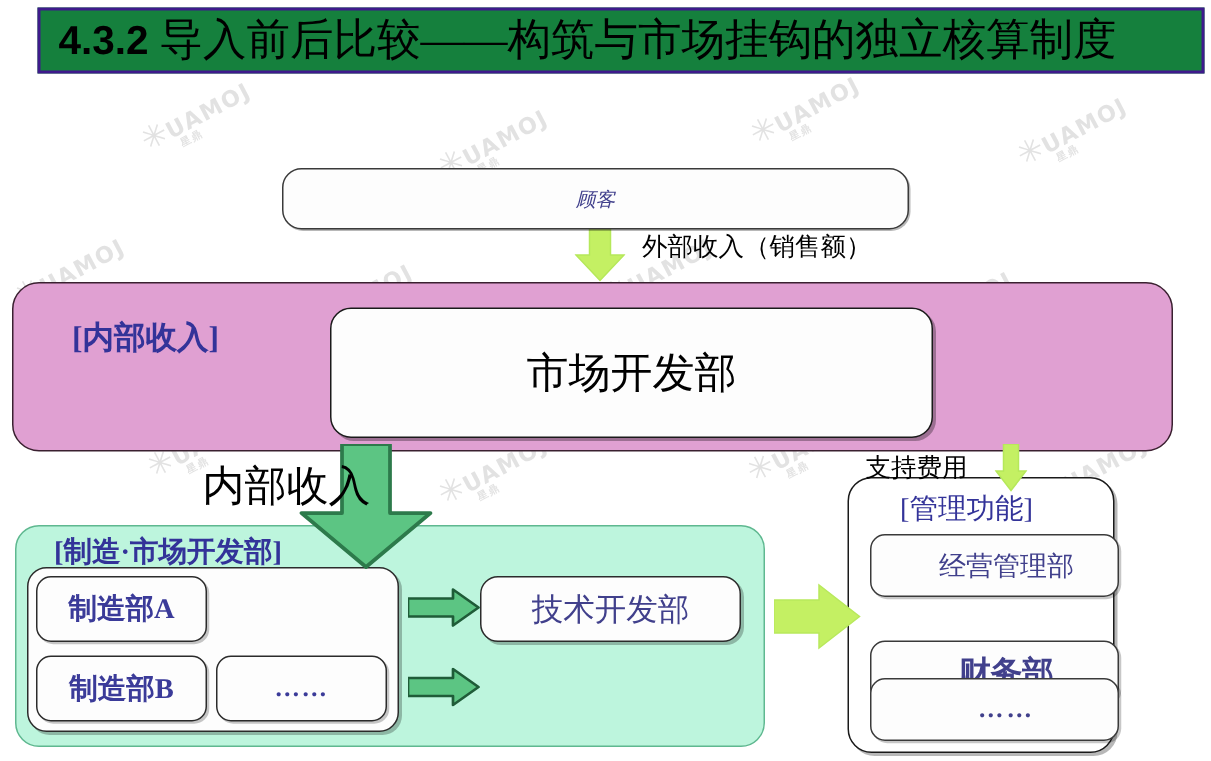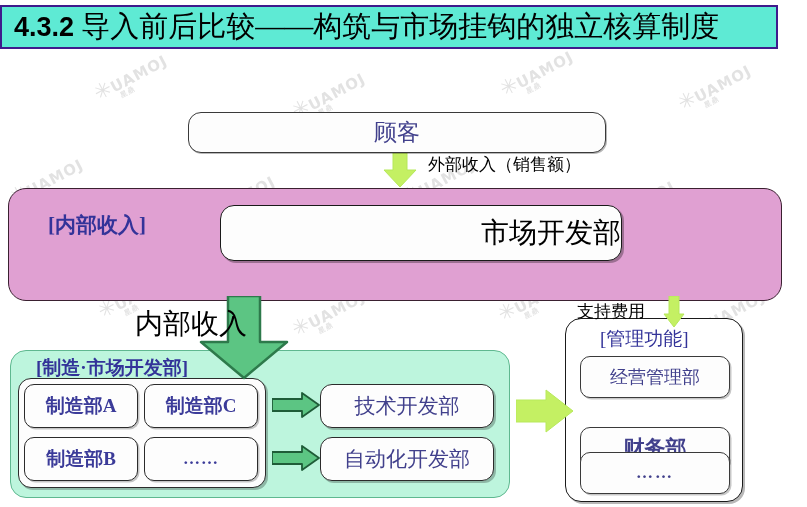--- a/index.html
+++ b/index.html
@@ -15,22 +15,22 @@
   
   .wm-layer{position:absolute;inset:0;pointer-events:none;z-index:0;overflow:hidden;}
   .wm{position:absolute;color:#d9d9d9;font-weight:bold;white-space:nowrap;
       font-family:"DejaVu Sans","Liberation Sans",sans-serif;opacity:.75;}
   .wm .star{font-size:21px;}
   .wm .txt{font-size:15px;letter-spacing:1px;}
   .wm .sub{font-size:7px;letter-spacing:1px;display:block;margin-left:22px;margin-top:-4px;}
 
   
   #title-box{
-    position:absolute;left:0;top:5px;width:778px;height:44px;
-    border:2.5px solid #3f1a8c;background:#5eead4;box-sizing:border-box;
+    position:absolute;left:25px;top:5px;width:778px;height:44px;
+    border:2.5px solid #3f1a8c;background:#15803d;box-sizing:border-box;
     display:flex;align-items:center;z-index:3;
   }
   #title-text{
     font-size:29px;color:#000000;white-space:nowrap;padding-left:12px;
     font-family:"Liberation Serif","DejaVu Serif",serif;
   }
   #title-num{font-family:"Liberation Sans","DejaVu Sans",sans-serif;font-weight:bold;font-size:27px;}
 
   #example-line{
     position:absolute;left:6px;top:64px;z-index:3;
@@ -44,44 +44,43 @@
     display:flex;align-items:center;justify-content:center;
     z-index:4;
   }
 
   
   #customer-box{
     left:188px;top:112px;width:418px;height:41px;
     border:1.6px solid #3a3a3a;border-radius:13px;
     box-shadow:1px 1px 0 rgba(0,0,0,.28);
   }
-  #customer-label{font-size:23px;color:#41408c;}
+  #customer-label{font-size:13px;color:#41408c;font-style:italic;}
 
   
   #ext-arrow{position:absolute;left:383px;top:152px;width:34px;height:36px;z-index:2;}
   #ext-rev-label{
     position:absolute;left:428px;top:153px;z-index:4;
     font-size:17px;color:#000;white-space:nowrap;
   }
 
   
   #sales-band{
     position:absolute;left:8px;top:188px;width:774px;height:113px;
     background:#e0a0d2;border:1.8px solid #3a2030;border-radius:18px;
     box-sizing:border-box;z-index:2;
   }
   #sales-func-label{
     position:absolute;left:48px;top:211px;z-index:4;
     font-size:21px;font-weight:bold;color:#333399;white-space:nowrap;
   }
   #market-dev-box{
-    left:220px;top:205px;width:402px;height:56px;
+    left:220px;top:205px;width:402px;height:87px;
     border:1.8px solid #1a1a1a;border-radius:14px;background:#fdfdfd;
     box-shadow:2px 2px 0 rgba(0,0,0,.30);
-    justify-content:flex-end;
   }
   #market-dev-label{font-size:28px;color:#000;}
 
   
   #int-arrow{position:absolute;left:198px;top:296px;width:92px;height:84px;z-index:5;}
   #int-rev-label{
     position:absolute;left:135px;top:305px;z-index:5;
     font-size:28px;color:#000;white-space:nowrap;
   }
 
@@ -146,20 +145,21 @@
   #mgmt-func-label{
     position:absolute;left:600px;top:326px;z-index:6;
     font-size:19px;font-weight:normal;color:#333399;white-space:nowrap;
   }
   .mgmt-cell{
     position:absolute;left:580px;width:148px;height:40px;
     border:1.4px solid #3a3a3a;border-radius:10px;background:#fdfdfd;
     display:flex;align-items:center;justify-content:center;z-index:6;
     box-shadow:1.5px 1.5px 0 rgba(0,0,0,.22);
     color:#41408c;
+    padding-left:16px;
   }
   #mgmt-ops{top:356px;font-size:18px;}
   #mgmt-fin{top:404px;font-size:21px;font-weight:bold;margin-top:23px;}
   #mgmt-dots{top:452px;font-size:17px;letter-spacing:2px;font-weight:bold;}
 </style>
 </head>
 <body>
 
 <div id="stage">
 
@@ -210,33 +210,31 @@
   <div id="support-label">支持费用</div>
   <svg id="support-arrow" viewBox="0 0 22 32">
     <polygon points="6,0 16,0 16,18 21,18 11,31 1,18 6,18" fill="#c4f063" stroke="#b5e85a" stroke-width="1"></polygon>
   </svg>
 
   <div id="mfg-panel"></div>
   <div id="mfg-func-label">[制造·市场开发部]</div>
   <div id="mfg-inner"></div>
 
   <div id="mfg-a" class="mfg-cell">制造部A</div>
-  <div id="mfg-c" class="mfg-cell">制造部C</div>
   <div id="mfg-b" class="mfg-cell">制造部B</div>
   <div id="mfg-dots" class="mfg-cell">……</div>
 
   <svg id="mini-arrow-1" class="mini-arrow" viewBox="0 0 48 26">
     <polygon points="0,7 30,7 30,1 47,13 30,25 30,19 0,19" fill="#5cc583" stroke="#1f5c38" stroke-width="1.8" stroke-linejoin="round"></polygon>
   </svg>
   <svg id="mini-arrow-2" class="mini-arrow" viewBox="0 0 48 26">
     <polygon points="0,7 30,7 30,1 47,13 30,25 30,19 0,19" fill="#5cc583" stroke="#1f5c38" stroke-width="1.8" stroke-linejoin="round"></polygon>
   </svg>
 
   <div id="dev-tech" class="dev-box">技术开发部</div>
-  <div id="dev-auto" class="dev-box">自动化开发部</div>
 
   <svg id="big-right-arrow" viewBox="0 0 58 46">
     <polygon points="0,12 30,12 30,2 57,23 30,44 30,34 0,34" fill="#c4f063" stroke="#b8e95c" stroke-width="1"></polygon>
   </svg>
 
   <div id="mgmt-panel"></div>
   <div id="mgmt-func-label">[管理功能]</div>
   <div id="mgmt-ops" class="mgmt-cell">经营管理部</div>
   <div id="mgmt-fin" class="mgmt-cell">财务部</div>
   <div id="mgmt-dots" class="mgmt-cell">……</div>

